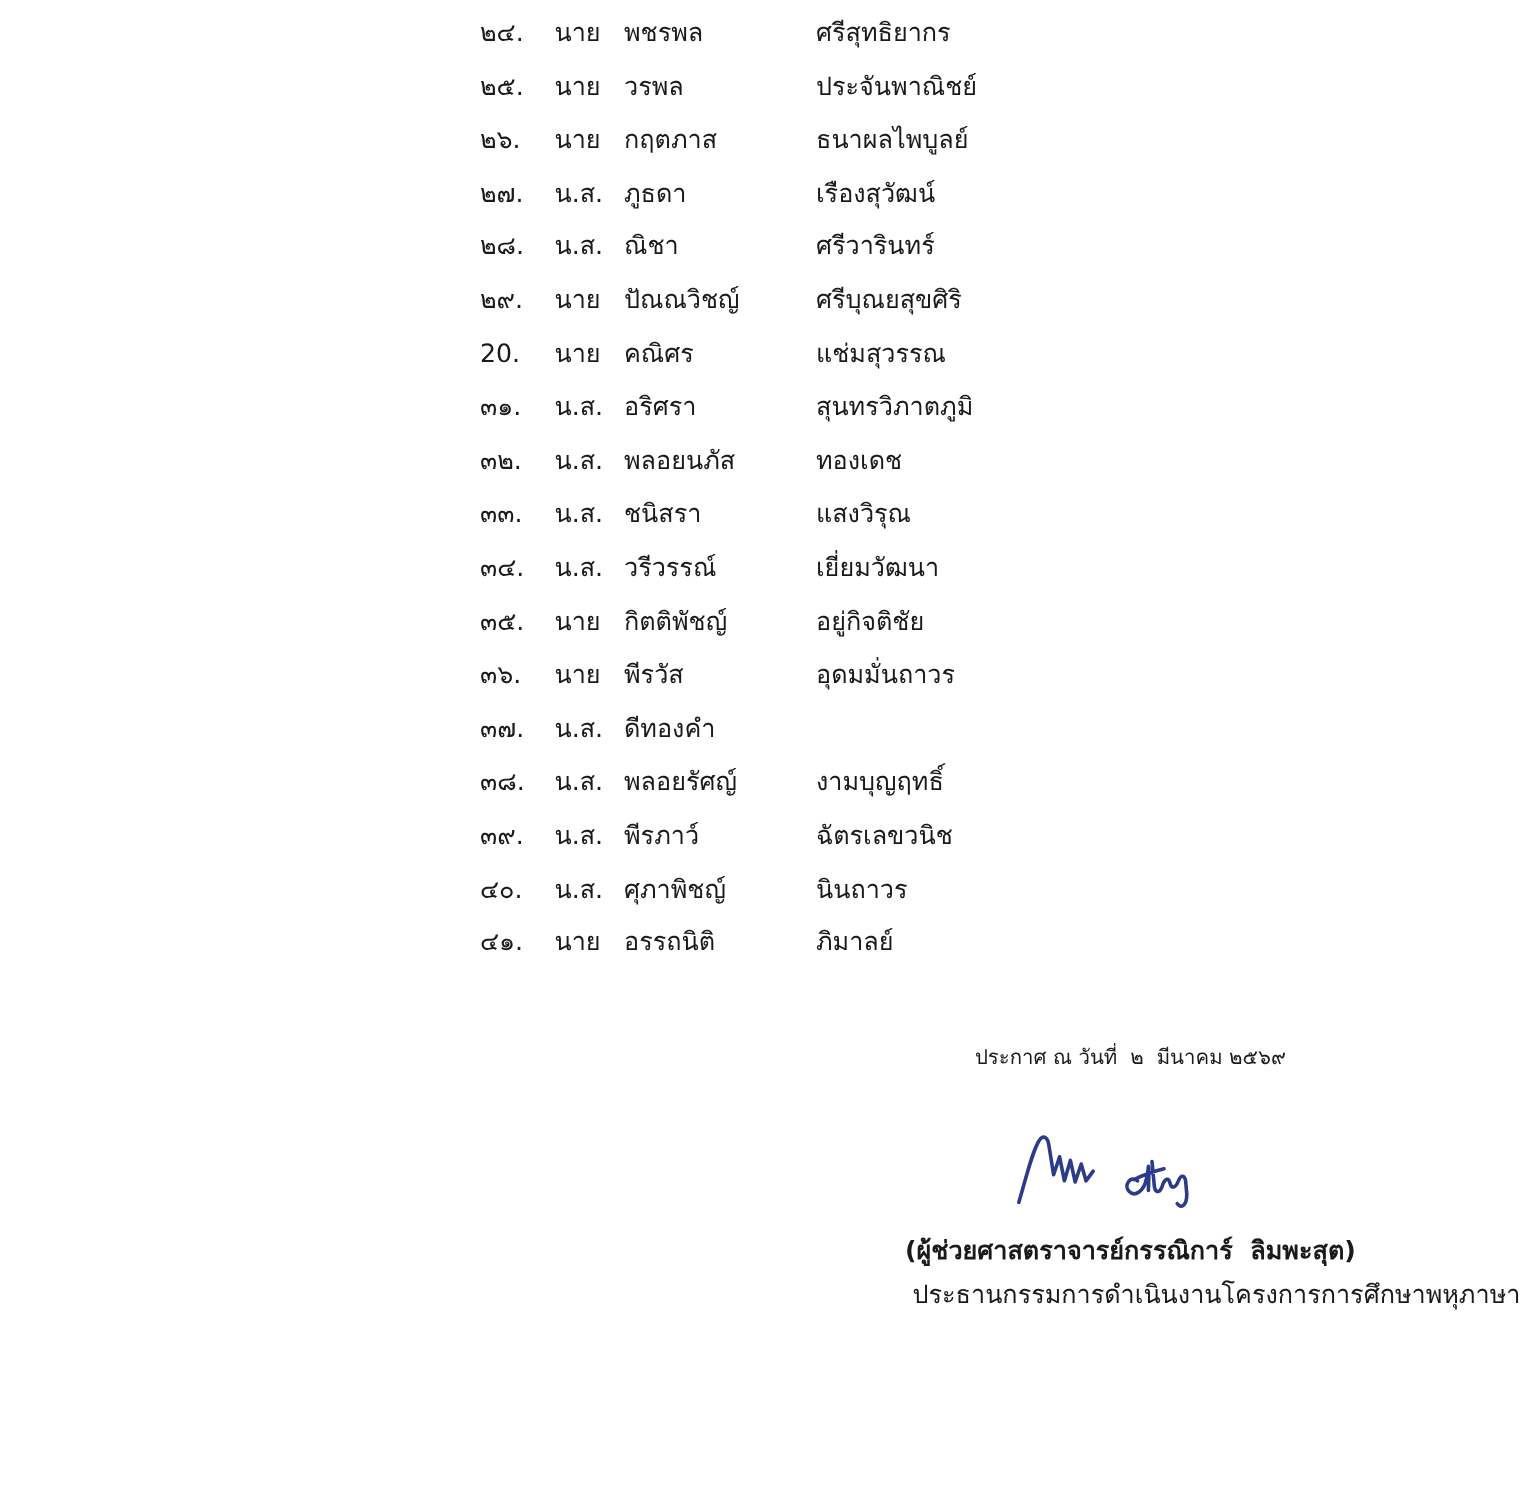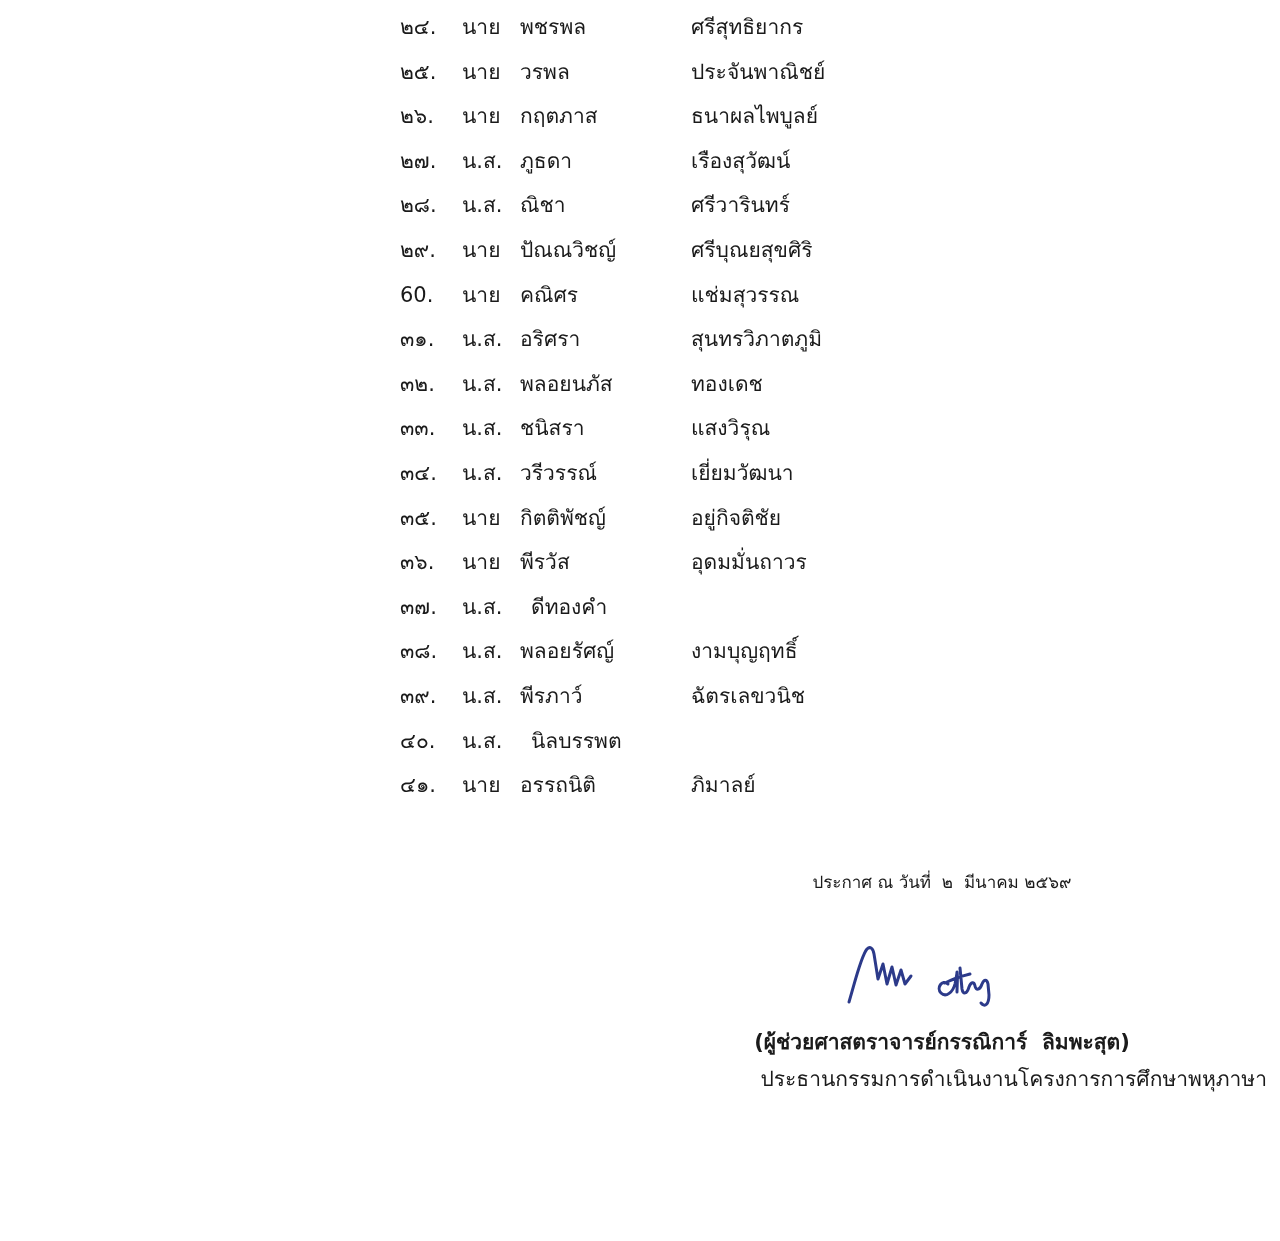--- a/index.html
+++ b/index.html
@@ -27,21 +27,21 @@
     display: flex;
     align-items: flex-end;
     height: 44.6px;
     font-size: 21px;
     line-height: 44.6px;
     white-space: pre;
   }
   .col-no    { width: 62px;  }
   .col-title { width: 58px;  }
   .col-fname { width: 160px; }
-  .col-lname { flex: 1; margin-left: 11px;      }
+  .col-lname { flex: 1;      }
   
   .announce {
     position: absolute;
     left: 700px;
     top: 866px;
     width: 484px;
     text-align: center;
     font-size: 17px;
     line-height: 32px;
     white-space: pre;
@@ -118,21 +118,21 @@
     </div>
 
     <div class="row">
       <span class="col-no">๒๙.</span>
       <span class="col-title">นาย</span>
       <span class="col-fname">ปัณณวิชญ์</span>
       <span class="col-lname">ศรีบุณยสุขศิริ</span>
     </div>
 
     <div class="row">
-      <span class="col-no">60.</span>
+      <span class="col-no">20.</span>
       <span class="col-title">นาย</span>
       <span class="col-fname">คณิศร</span>
       <span class="col-lname">แช่มสุวรรณ</span>
     </div>
 
     <div class="row">
       <span class="col-no">๓๑.</span>
       <span class="col-title">น.ส.</span>
       <span class="col-fname">อริศรา</span>
       <span class="col-lname">สุนทรวิภาตภูมิ</span>
@@ -189,21 +189,22 @@
     <div class="row">
       <span class="col-no">๓๙.</span>
       <span class="col-title">น.ส.</span>
       <span class="col-fname">พีรภาว์</span>
       <span class="col-lname">ฉัตรเลขวนิช</span>
     </div>
 
     <div class="row">
       <span class="col-no">๔๐.</span>
       <span class="col-title">น.ส.</span>
-      <span class="col-lname">นิลบรรพต</span>
+      <span class="col-fname">ศุภาพิชญ์</span>
+      <span class="col-lname">นินถาวร</span>
     </div>
 
     <div class="row">
       <span class="col-no">๔๑.</span>
       <span class="col-title">นาย</span>
       <span class="col-fname">อรรถนิติ</span>
       <span class="col-lname">ภิมาลย์</span>
     </div>
   </div>
 

